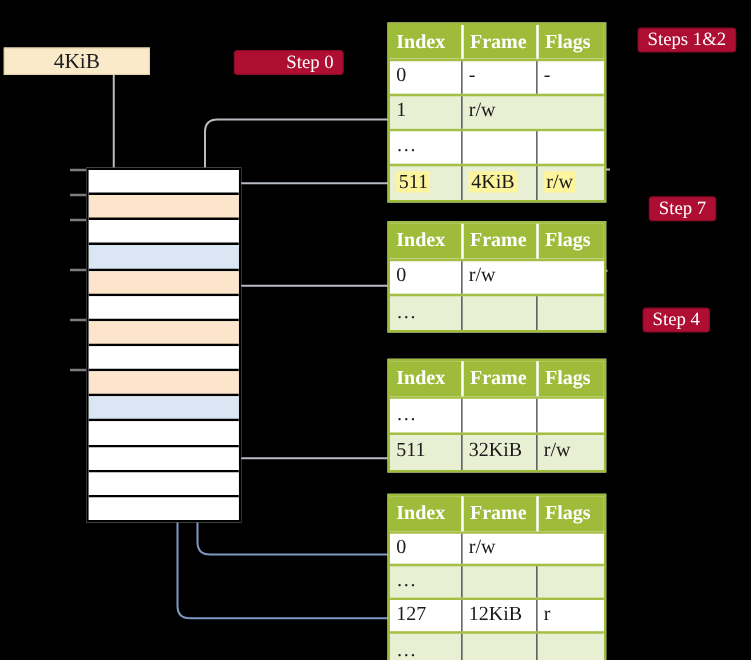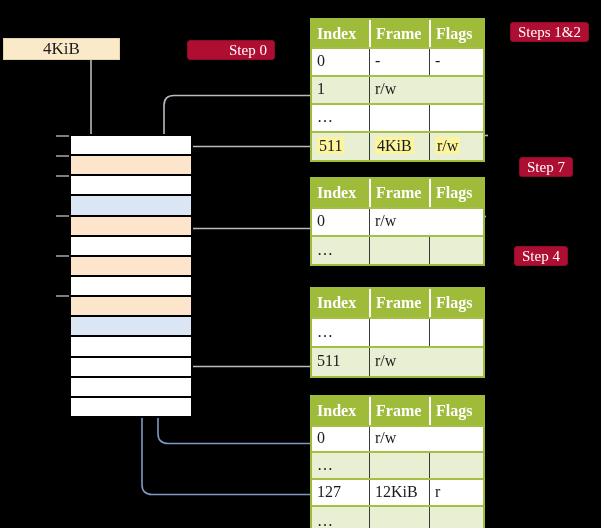--- a/index.html
+++ b/index.html
@@ -185,20 +185,21 @@
         <div class="pcell c1">Frame</div>
         <div class="pcell c2">Flags</div>
       </div>
       <div class="prow prow-body row-plain" style="height: 27px; line-height: 25px;">
         <div class="pcell c0"><span class="dots">…</span></div>
         <div class="pcell c1"></div>
         <div class="pcell c2"></div>
       </div>
       <div class="prow prow-body row-shaded" style="height: 28px; line-height: 26px;">
         <div class="pcell c0"><span>511</span></div>
+        <div class="pcell c1"><span>32KiB</span></div>
         <div class="pcell c2"><span>r/w</span></div>
       </div>
     </div>
   <div class="ptable" id="table-3" style="top:395px">
       <div class="prow prow-header" style="height: 28px; line-height: 28px;">
         <div class="pcell c0">Index</div>
         <div class="pcell c1">Frame</div>
         <div class="pcell c2">Flags</div>
       </div>
       <div class="prow prow-body row-plain" style="height: 24px; line-height: 22px;">

